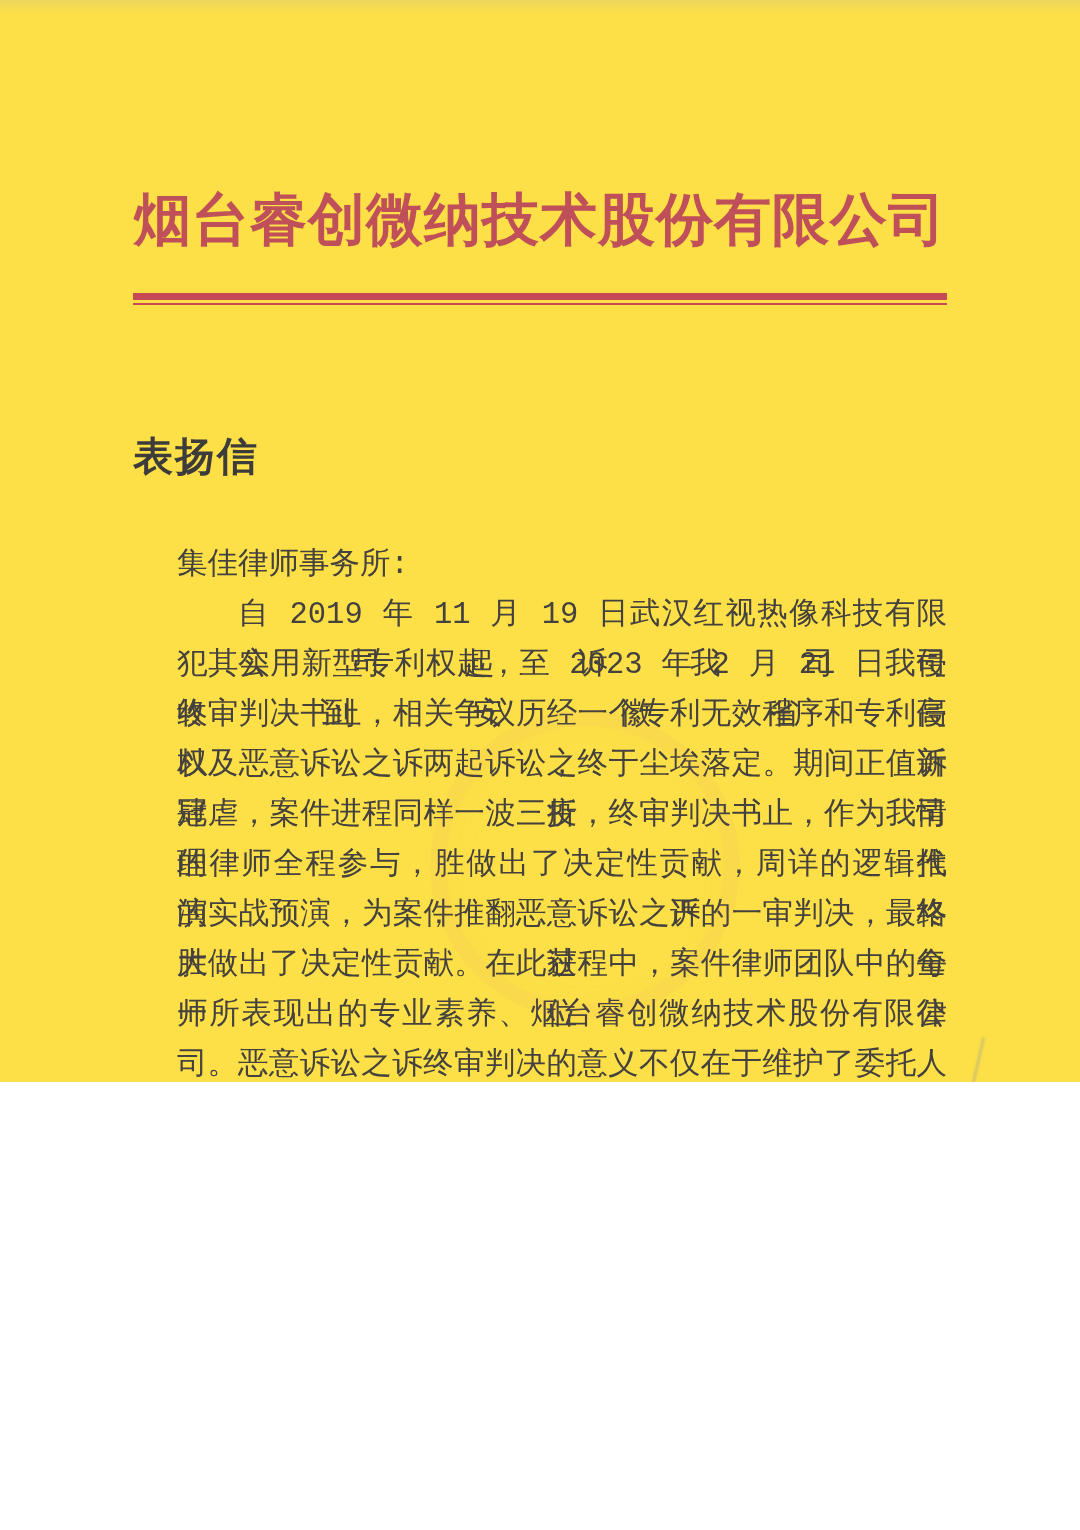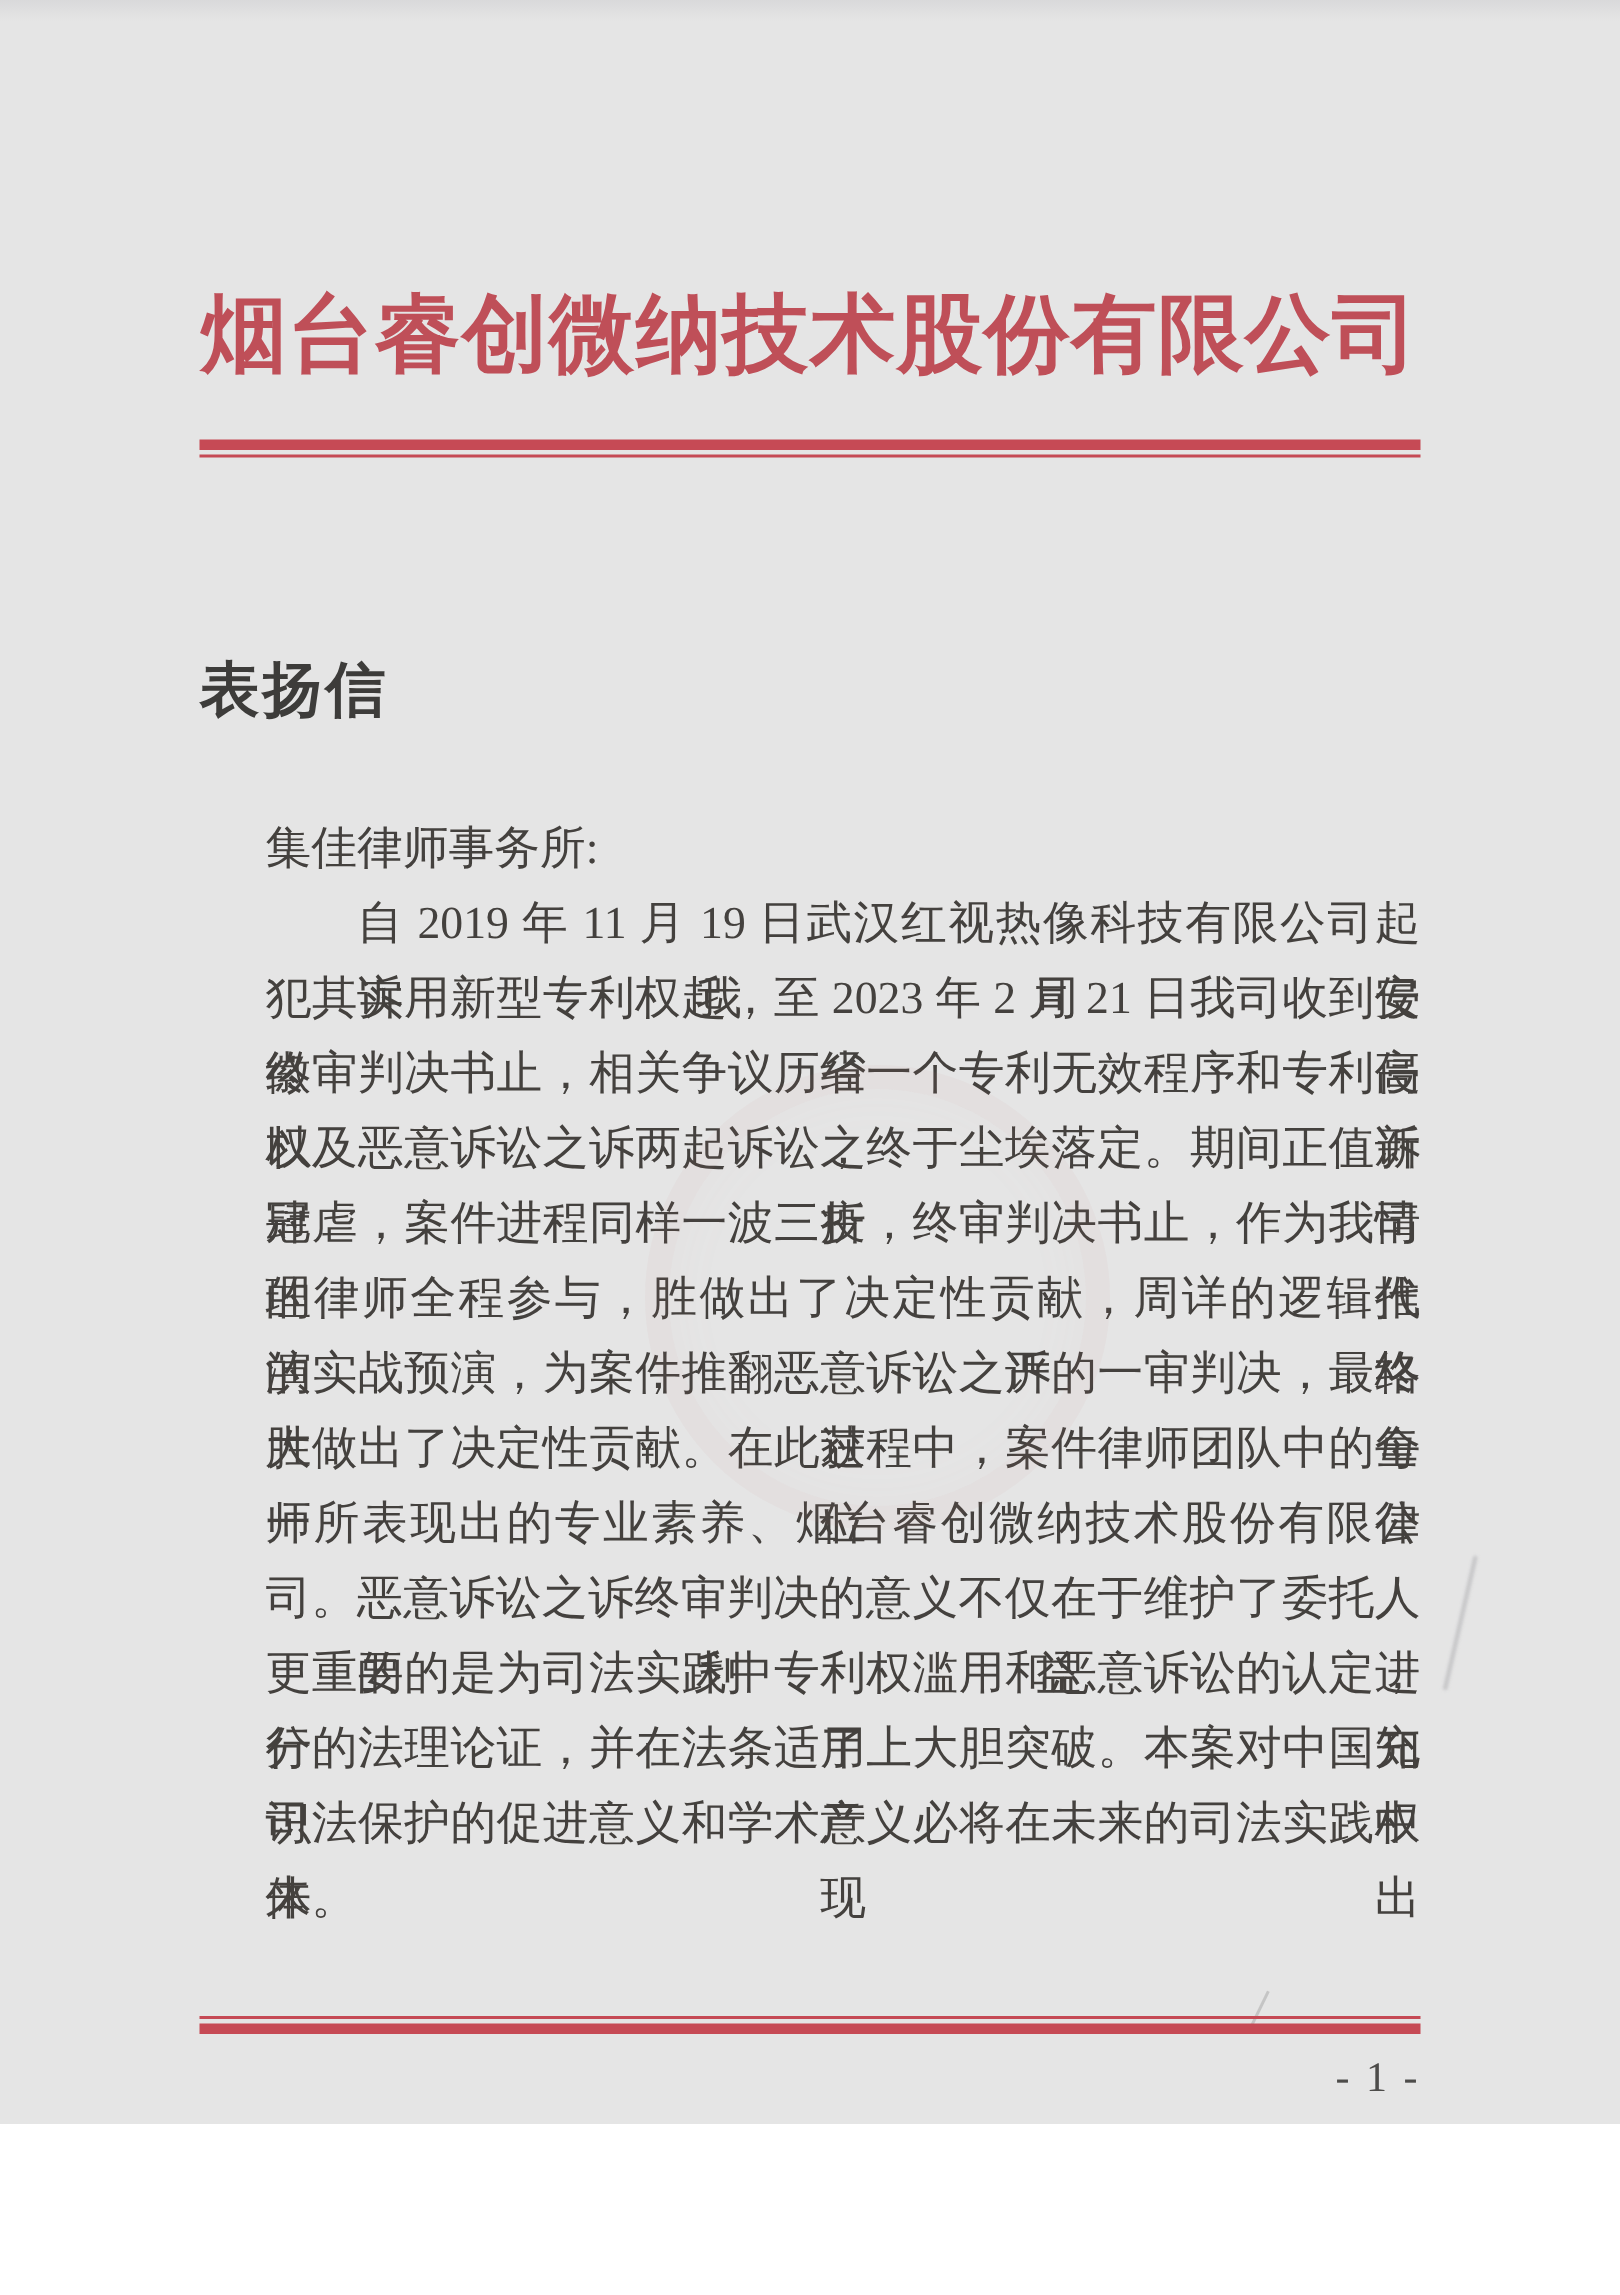--- a/index.html
+++ b/index.html
@@ -1,22 +1,22 @@
 <!DOCTYPE html>
 <html><head>
 <meta charset="utf-8">
 <style>
   * { margin:0; padding:0; box-sizing:border-box; }
   html,body { background:#ffffff; }
   .page {
     position:relative;
-    width:1080px; height:1416px;
+    width:1080px; height:1082px;
     margin:0 auto;
-    background:#e5e5e5;
-    font-family:Liberation Serif, serif;
+    background:#fde047;
+    font-family:Liberation Mono, monospace;
     overflow:hidden;
   }
   
   .scan-edge-top {
     position:absolute; top:0; left:0; width:100%; height:14px;
     background:linear-gradient(180deg, rgba(175,175,182,0.22), rgba(255,255,255,0));
     pointer-events:none;
   }
   .letterhead {
     position:absolute; left:133px; top:188px; width:814px;

